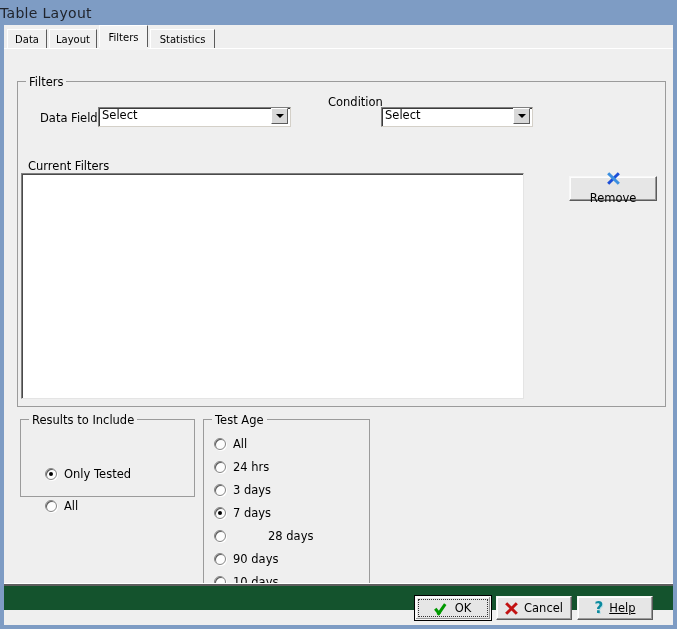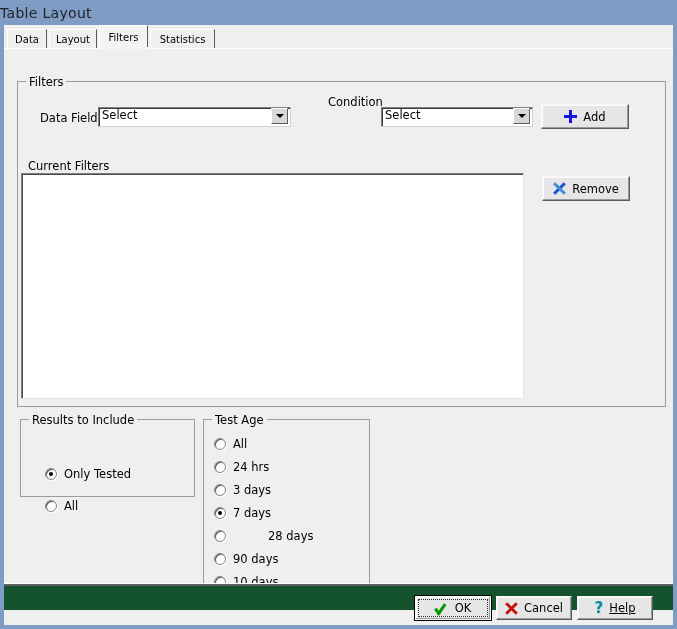--- a/index.html
+++ b/index.html
@@ -205,21 +205,21 @@
     display: flex;
     align-items: center;
     justify-content: center;
     gap: 6px;
     font-size: 11.5px;
     color: #000;
     cursor: default;
     user-select: none;
   }
   #btn-add    { left: 537px; top: 55px;  width: 88px; height: 25px; }
-  #btn-remove { left: 538px; top: 127px; width: 88px; height: 25px; }
+  #btn-remove { left: 565px; top: 127px; width: 88px; height: 25px; flex-direction: column; }
 
   .icon-plus {
     position: relative;
     width: 13px; height: 13px;
     flex: none;
   }
   .icon-plus::before, .icon-plus::after {
     content: ""; position: absolute; background: #1414e6;
   }
   .icon-plus::before { left: 5px; top: 0;   width: 3px; height: 13px; }
@@ -378,24 +378,20 @@
 
       <span class="lbl" id="lbl-condition">Condition</span>
 
       <div class="combo" id="combo-condition">
         <span class="combo-value">Select</span>
         <span class="combo-btn">
           <span class="arrow-down"></span>
         </span>
       </div>
 
-      <div class="btn" id="btn-add">
-        <span class="icon-plus"></span>
-        <span>Add</span>
-      </div>
 
       <div class="btn" id="btn-remove">
         <span class="icon-x-blue"></span>
         <span>Remove</span>
       </div>
 
       <span class="lbl" id="lbl-curfilters">Current Filters</span>
 
       <div class="listbox"></div>
 

